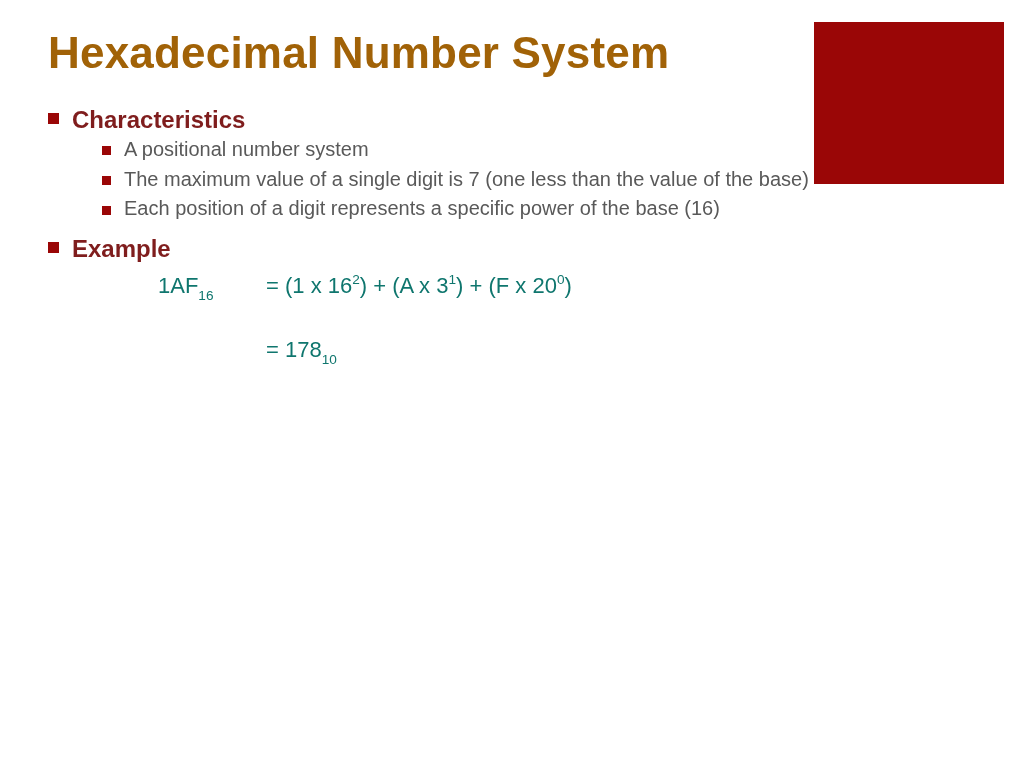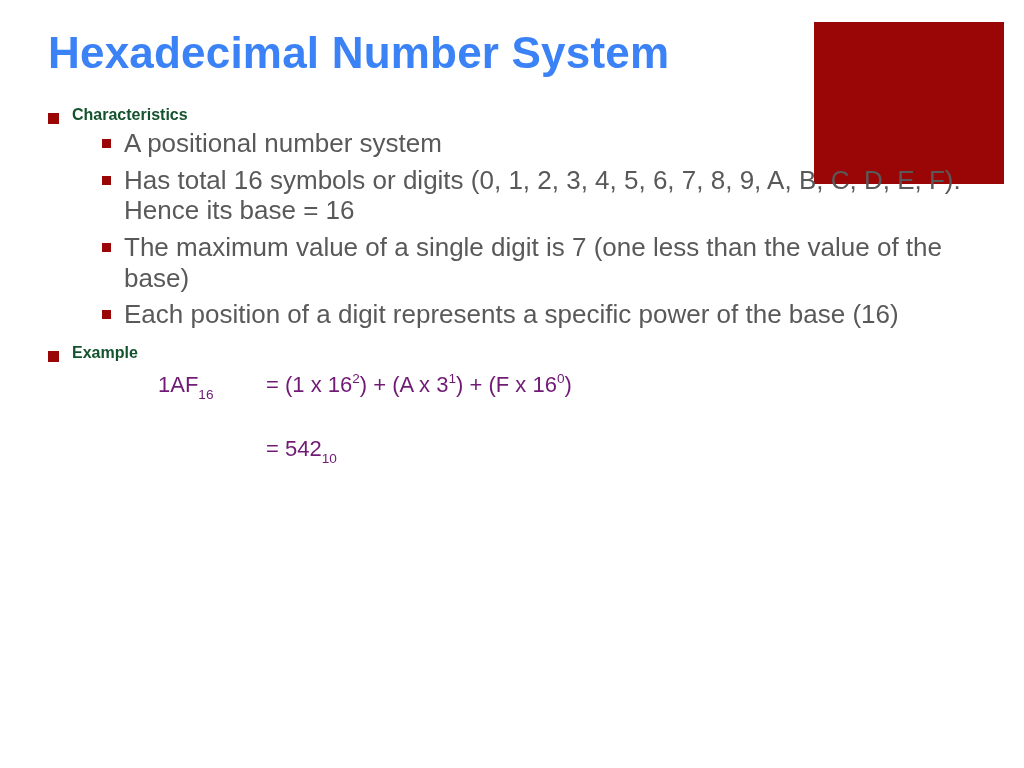--- a/index.html
+++ b/index.html
@@ -1,63 +1,62 @@
 <!DOCTYPE html>
 <html><head>
 <meta charset="utf-8">
 <style>
   * { margin: 0; padding: 0; box-sizing: border-box; }
   html, body { width: 1024px; height: 768px; background: #ffffff; font-family: "Century Gothic", "Avant Garde", "URW Gothic L", "Apple Gothic", sans-serif; color: #595959; }
   .slide { position: relative; width: 1024px; height: 768px; padding: 28px 48px 24px 48px; }
   .decor { position: absolute; top: 22px; right: 20px; width: 190px; height: 162px; background: #9a0606; }
-  h1.title { color: #3b82f6; font-size: 44px; font-weight: 700; letter-spacing: 0.2px; margin-bottom: 28px; }
+  h1.title { color: #a16207; font-size: 44px; font-weight: 700; letter-spacing: 0.2px; margin-bottom: 28px; }
   ul.lvl1 { list-style: none; padding-left: 0; }
   ul.lvl1 > li { position: relative; padding-left: 24px; margin-bottom: 6px; }
   ul.lvl1 > li::before { content: ""; position: absolute; left: 0; top: 0.45em; width: 11px; height: 11px; background: #9a0606; }
-  ul.lvl1 > li > .sect { font-weight: 700; font-size: 16px; color: #14532d; }
+  ul.lvl1 > li > .sect { font-weight: 700; font-size: 24px; color: #7f1d1d; }
   ul.lvl2 { list-style: none; padding-left: 30px; margin-top: 4px; margin-bottom: 14px; }
-  ul.lvl2 > li { position: relative; padding-left: 22px; font-size: 26px; line-height: 1.18; margin-bottom: 6px; }
+  ul.lvl2 > li { position: relative; padding-left: 22px; font-size: 20px; line-height: 1.18; margin-bottom: 6px; }
   ul.lvl2 > li::before { content: ""; position: absolute; left: 0; top: 0.42em; width: 9px; height: 9px; background: #9a0606; }
-  .example-block { padding-left: 110px; margin-top: 10px; font-size: 22px; color: #701a75; }
+  .example-block { padding-left: 110px; margin-top: 10px; font-size: 22px; color: #0f766e; }
   .example-row { display: flex; margin-bottom: 18px; }
   .lhs { width: 108px; flex-shrink: 0; }
   .rhs { flex: 1; }
   sub { font-size: 0.62em; vertical-align: sub; position: relative; top: 0.12em; }
   sup { font-size: 0.62em; vertical-align: super; position: relative; top: -0.05em; }
 </style>
 </head>
 <body>
 
 <div class="slide">
   <div class="decor"></div>
 
   <h1 class="title">Hexadecimal Number System</h1>
 
   <ul class="lvl1">
     <li>
       <span class="sect">Characteristics</span>
       <ul class="lvl2">
         <li>A positional number system</li>
-        <li>Has total 16 symbols or digits (0, 1, 2, 3, 4, 5, 6, 7, 8, 9, A, B, C, D, E, F). Hence its base = 16</li>
         <li>The maximum value of a single digit is 7 (one less than the value of the base)</li>
         <li>Each position of a digit represents a specific power of the base (16)</li>
       </ul>
     </li>
 
     <li>
       <span class="sect">Example</span>
     </li>
   </ul>
 
   <div class="example-block">
     <div class="example-row">
       <div class="lhs"><span>1AF</span><sub>16</sub></div>
-      <div class="rhs"><span>= (1 x 16</span><sup>2</sup><span>) + (A x 3</span><sup>1</sup><span>) + (F x 16</span><sup>0</sup><span>)</span></div>
+      <div class="rhs"><span>= (1 x 16</span><sup>2</sup><span>) + (A x 3</span><sup>1</sup><span>) + (F x 20</span><sup>0</sup><span>)</span></div>
     </div>
     <div class="example-row">
       <div class="lhs"></div>
     </div>
     <div class="example-row">
       <div class="lhs"></div>
-      <div class="rhs"><span>= 542</span><sub>10</sub></div>
+      <div class="rhs"><span>= 178</span><sub>10</sub></div>
     </div>
   </div>
 </div>
 
 </body></html>

